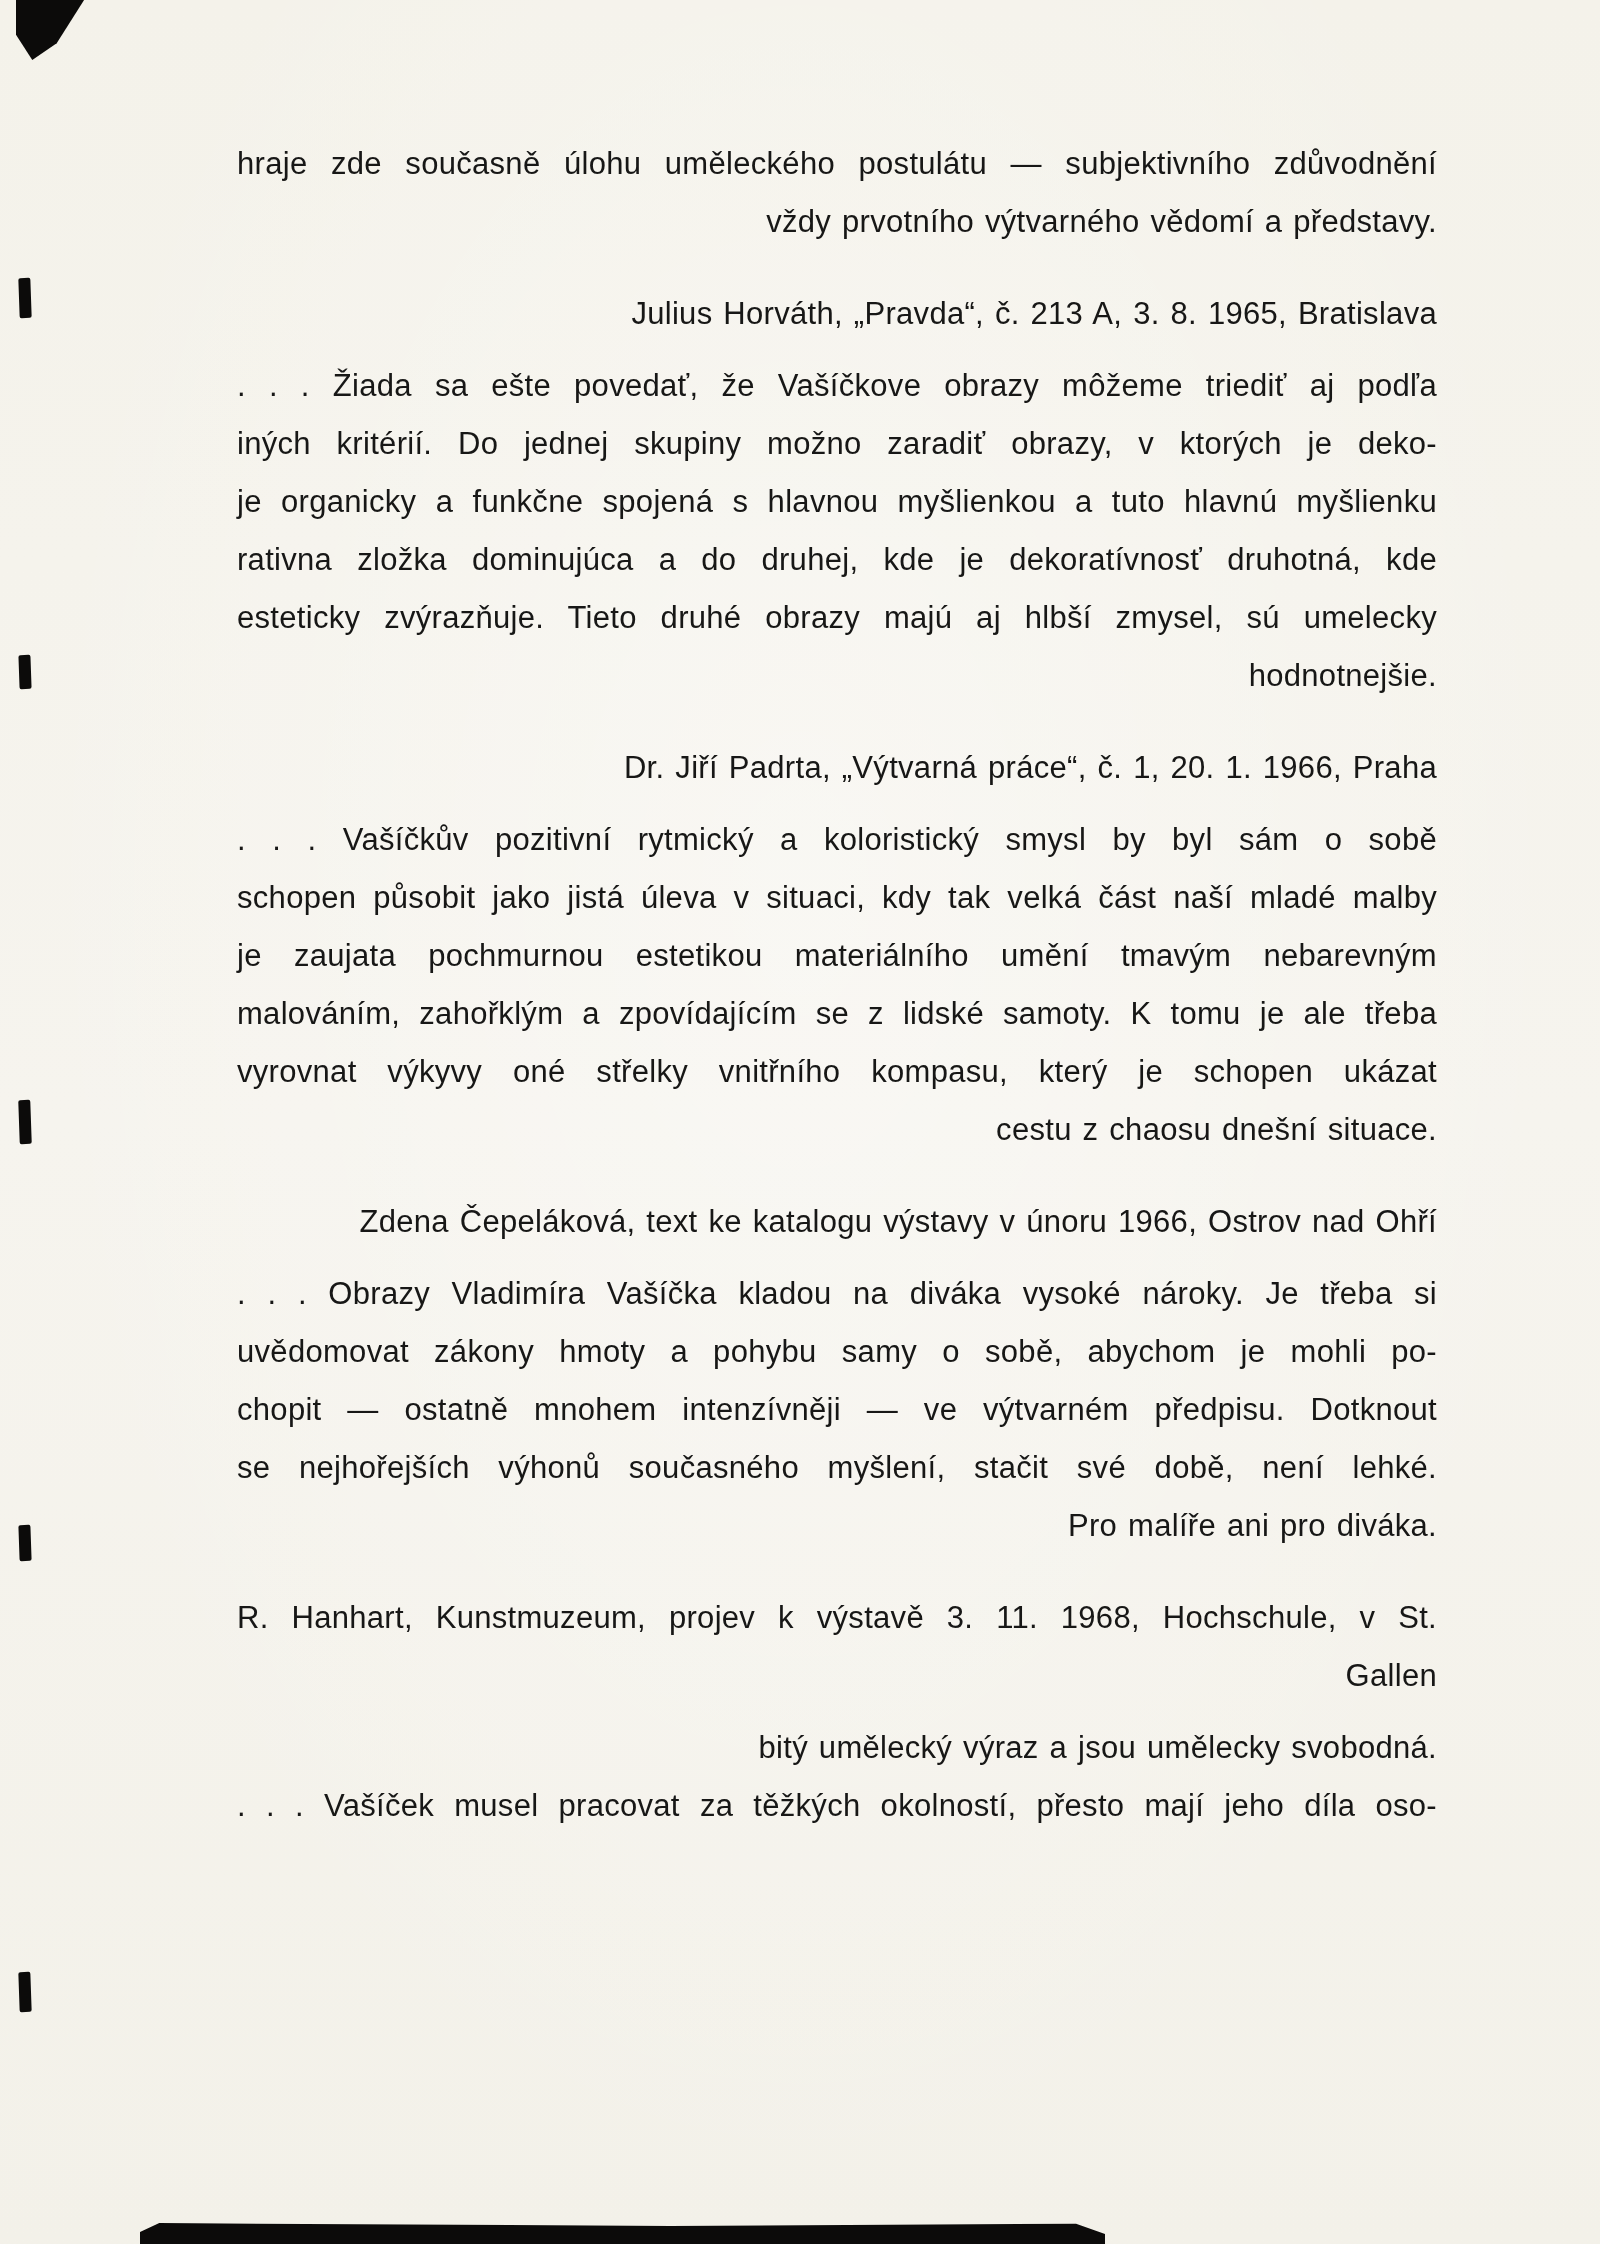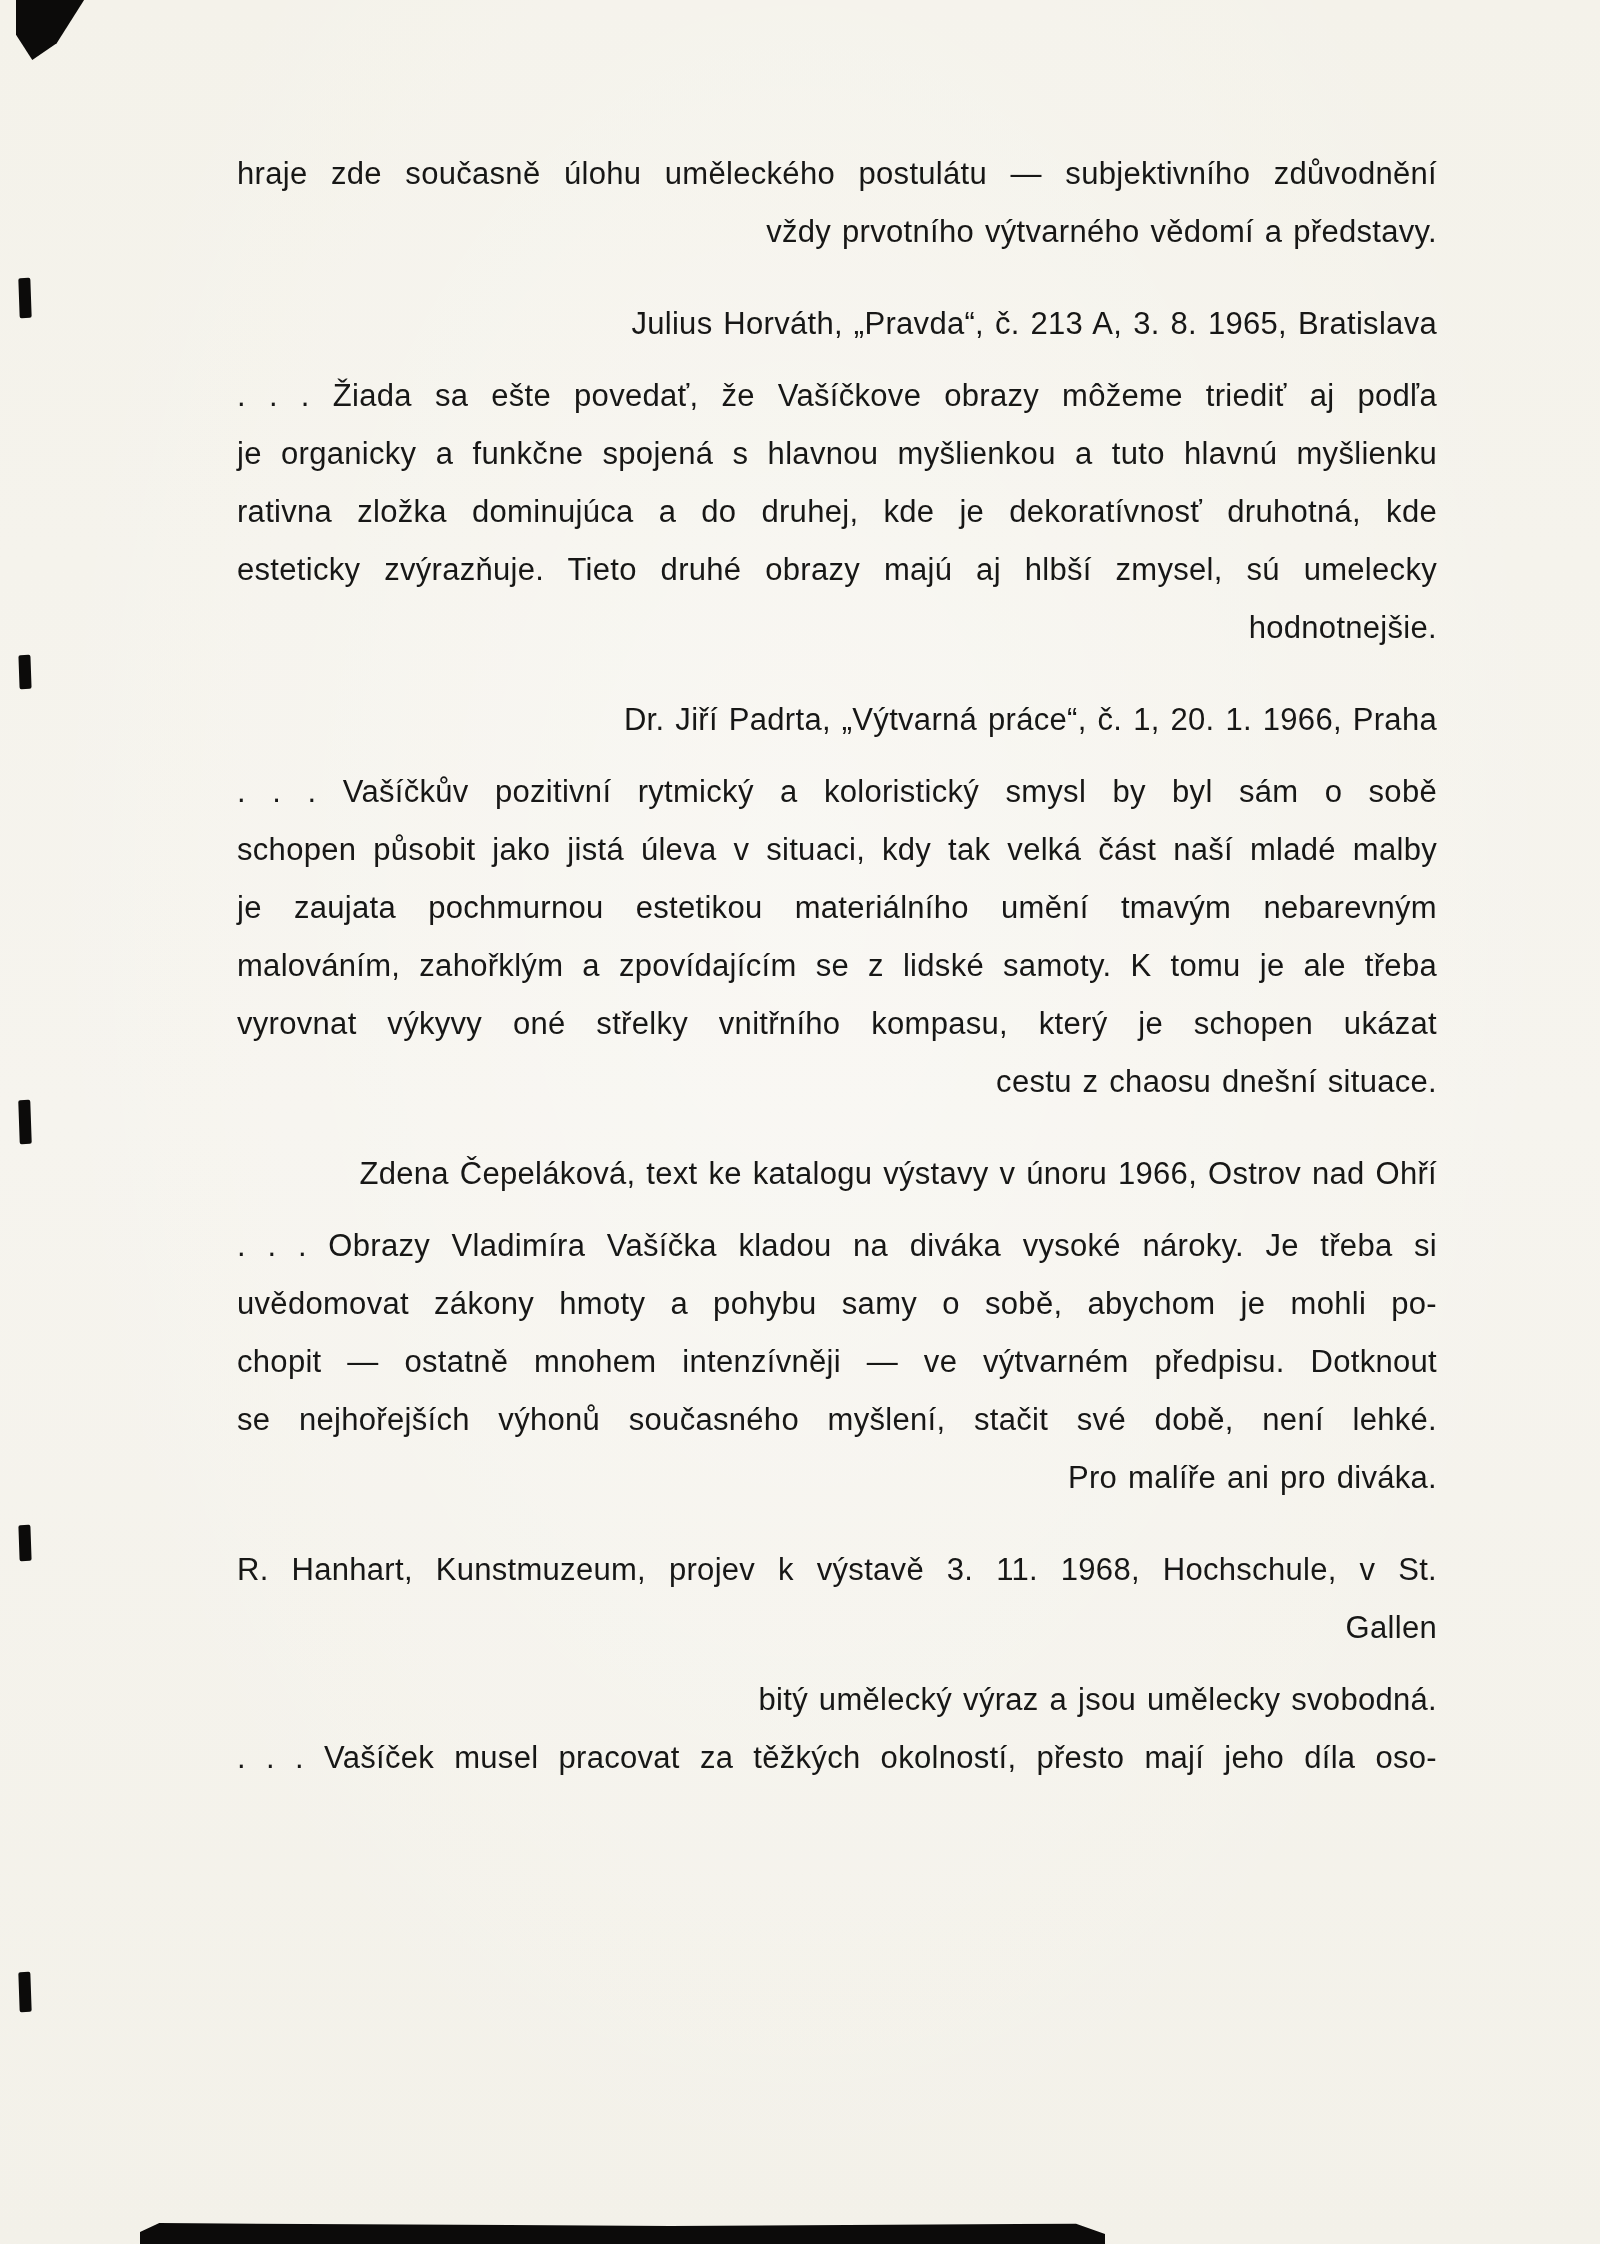--- a/index.html
+++ b/index.html
@@ -15,21 +15,21 @@
       linear-gradient(180deg, #f4f2ea 0%, #f6f4ee 50%, #f3f1e9 100%);
     background-color: #f5f3ec;
     overflow: hidden;
     font-family: "Liberation Sans", sans-serif;
   }
 
   
   .page-content {
     position: absolute;
     left: 237px;
-    top: 145px;
+    top: 135px;
     width: 1200px;
     color: #171716;
     font-size: 31px;
     line-height: 58px;
     letter-spacing: 0.3px;
     word-spacing: 2px;
   }
   .block { margin: 0; }
   .block.quote { margin-top: 14px; }
   .block.attribution { margin-top: 34px; }
@@ -85,20 +85,21 @@
     <div class="line jl">hraje zde současně úlohu uměleckého postulátu — subjektivního zdůvodnění</div>
     <div class="line ll">vždy prvotního výtvarného vědomí a představy.</div>
   </div>
 
   <div class="block attribution">
     <div class="line ll">Julius Horváth, „Pravda“, č. 213 A, 3. 8. 1965, Bratislava</div>
   </div>
 
   <div class="block quote">
     <div class="line jl">. . . Žiada sa ešte povedať, že Vašíčkove obrazy môžeme triediť aj podľa</div>
+    <div class="line jl">iných kritérií. Do jednej skupiny možno zaradiť obrazy, v ktorých je deko-</div>
     <div class="line jl">je organicky a funkčne spojená s hlavnou myšlienkou a tuto hlavnú myšlienku</div>
     <div class="line jl">rativna zložka dominujúca a do druhej, kde je dekoratívnosť druhotná, kde</div>
     <div class="line jl">esteticky zvýrazňuje. Tieto druhé obrazy majú aj hlbší zmysel, sú umelecky</div>
     <div class="line ll">hodnotnejšie.</div>
   </div>
 
   <div class="block attribution">
     <div class="line ll">Dr. Jiří Padrta, „Výtvarná práce“, č. 1, 20. 1. 1966, Praha</div>
   </div>
 

